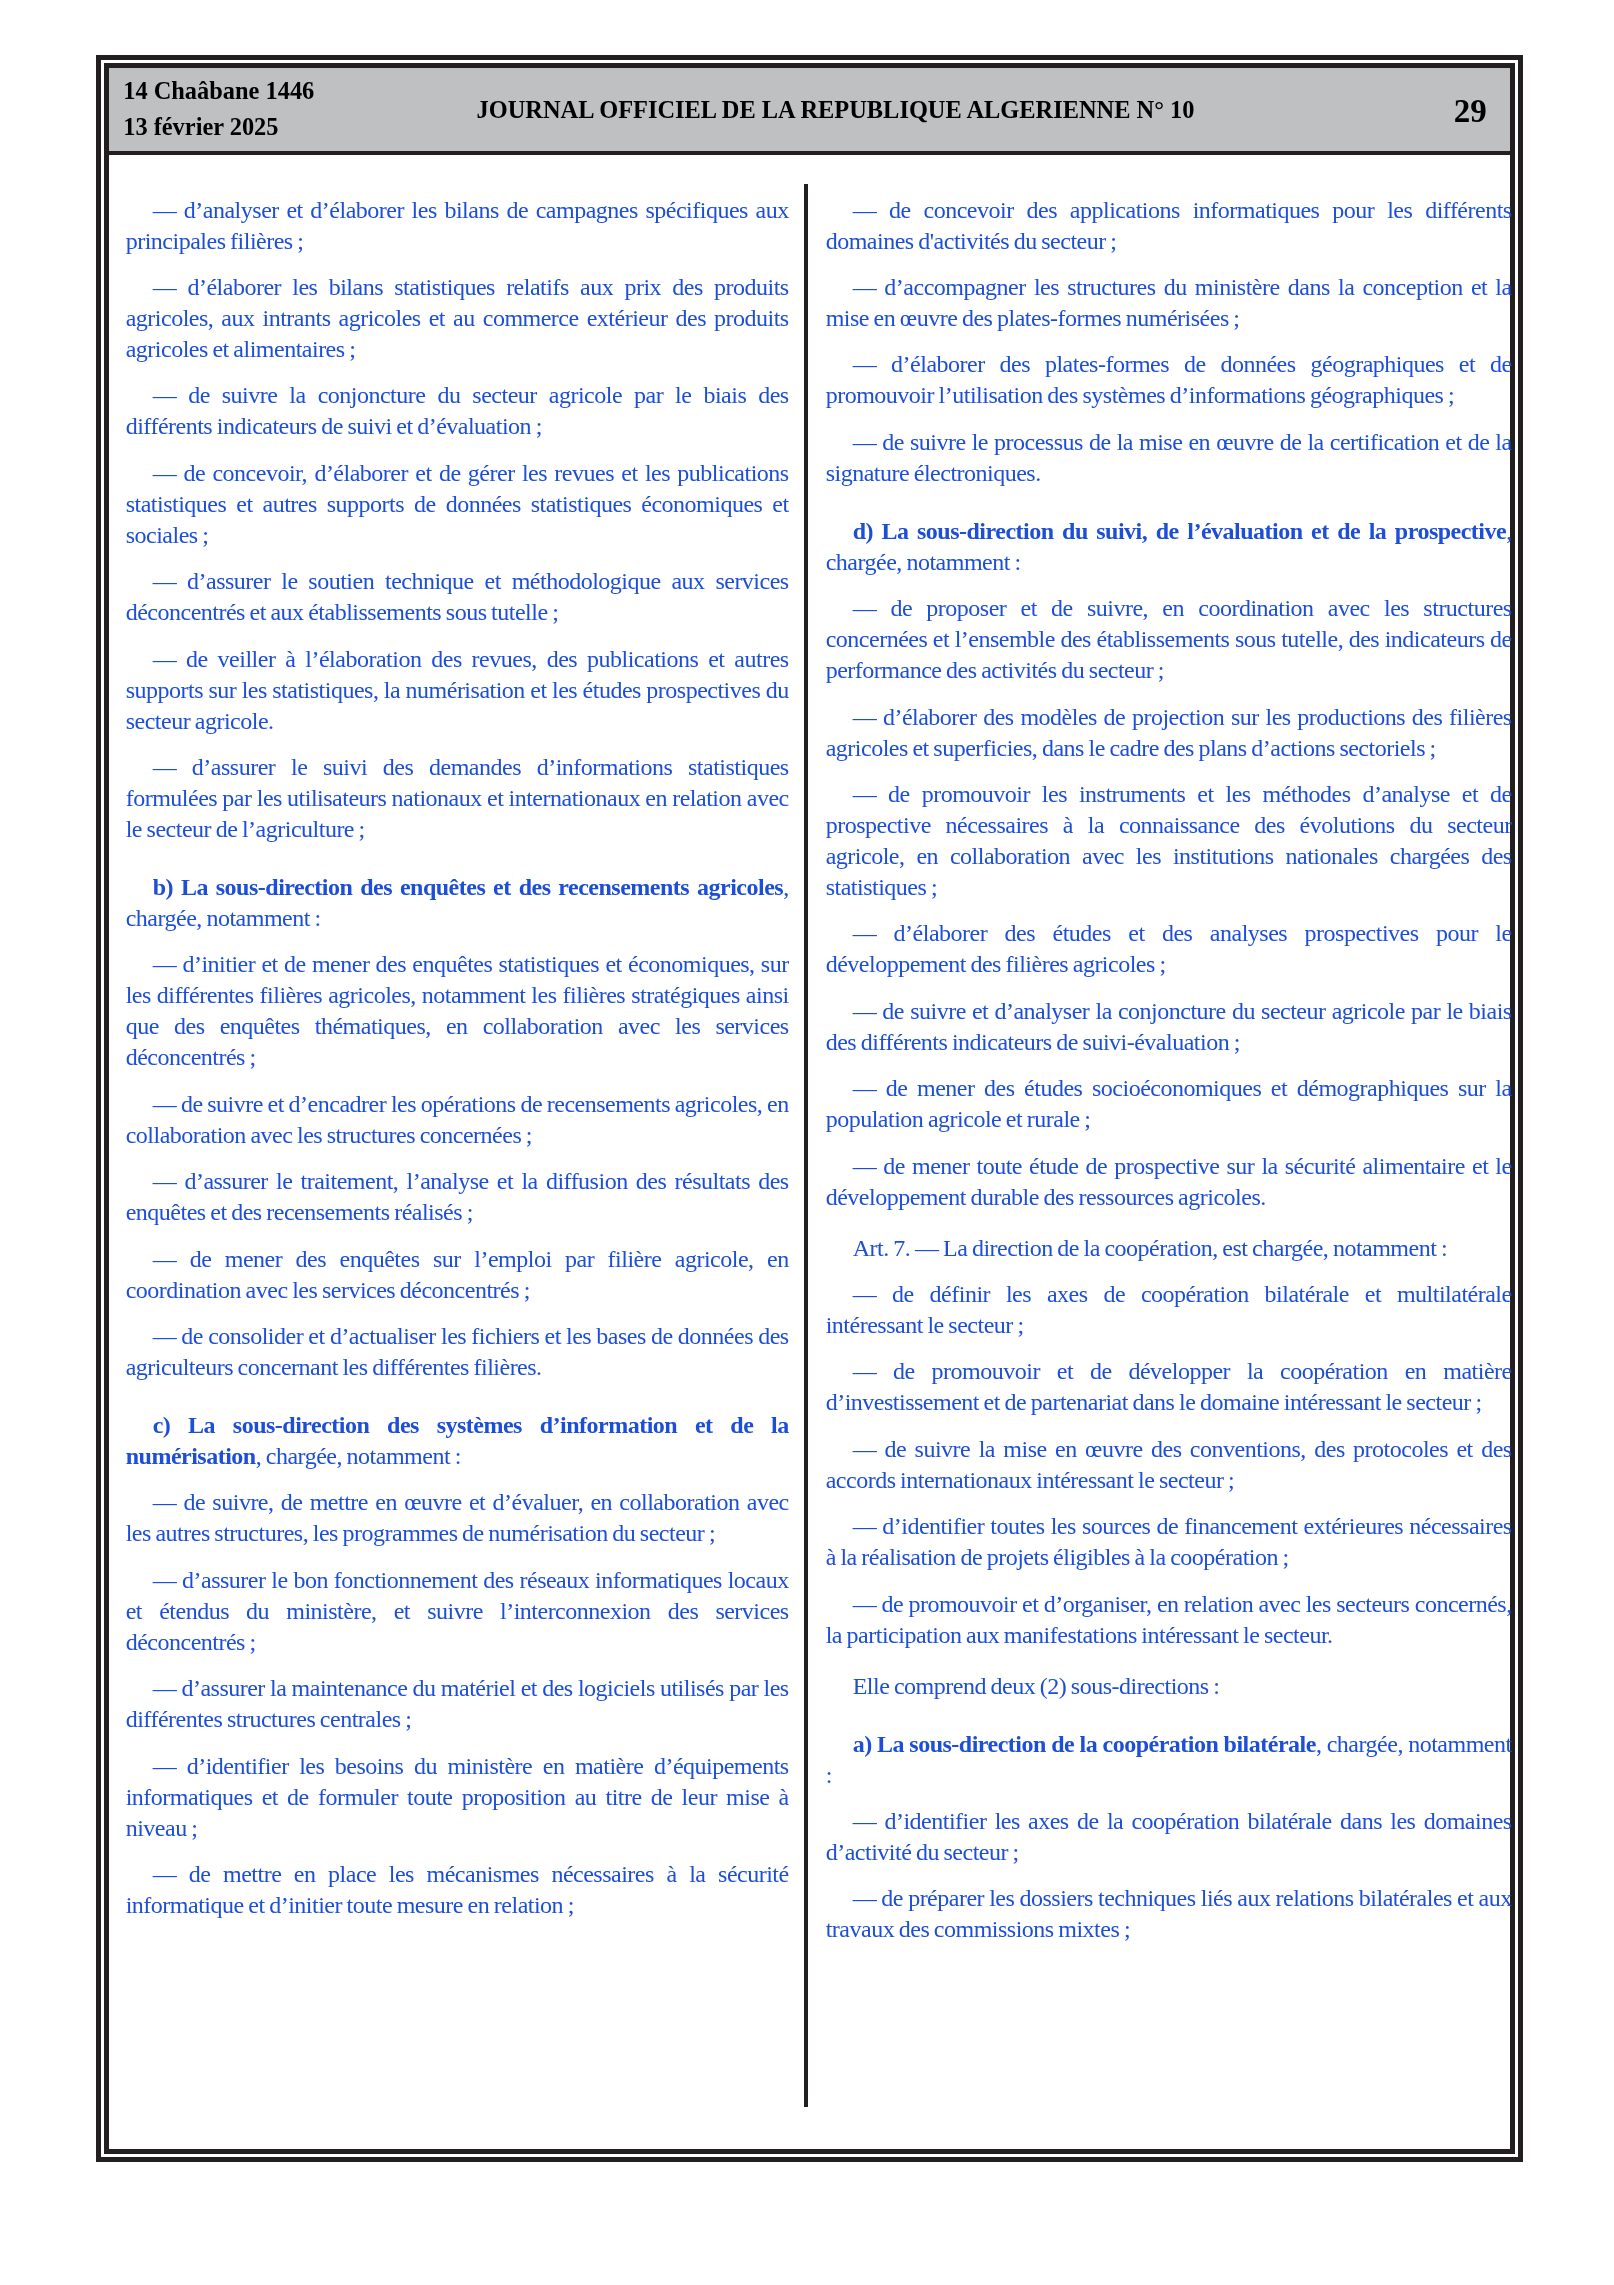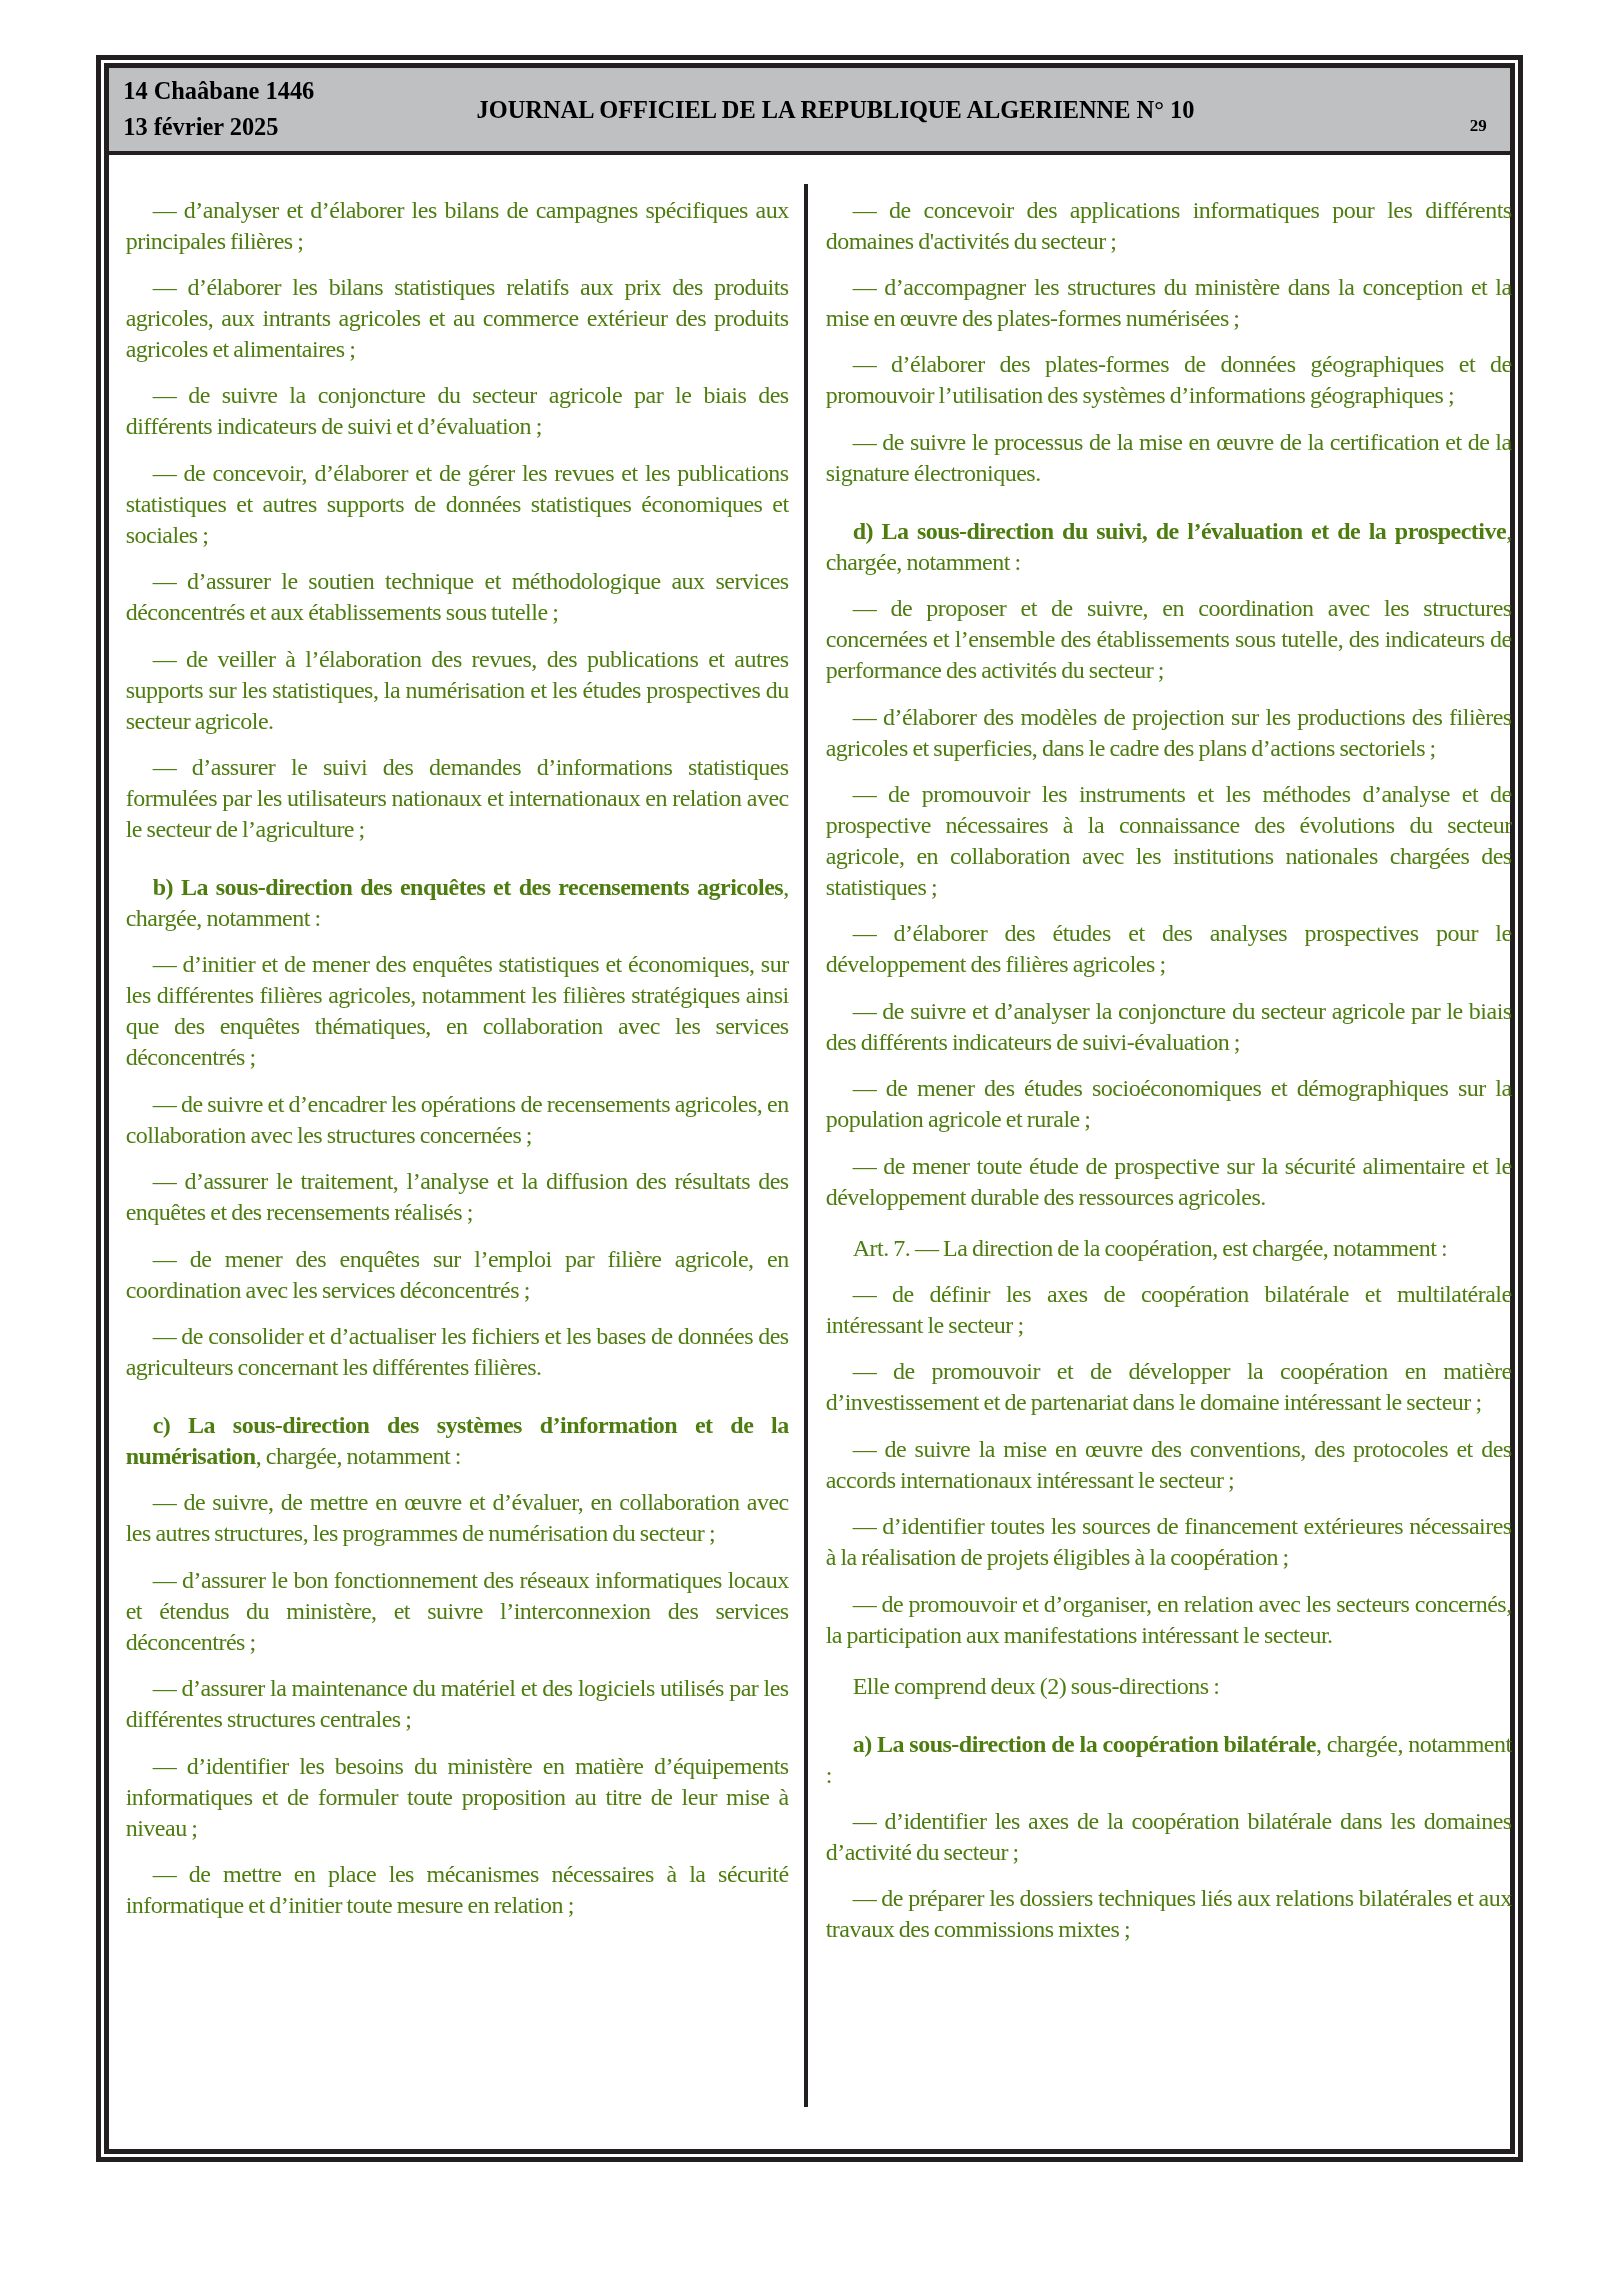--- a/index.html
+++ b/index.html
@@ -12,25 +12,25 @@
     position: absolute; left: 2.7px; top: 2.7px; right: 2.7px; bottom: 2.7px;
     border: 5.4px solid #231f20; background: #ffffff;
   }
   .header {
     position: absolute; left: 0; top: 0; right: 0; height: 83px;
     background: #bfc0c2; border-bottom: 4.5px solid #231f20;
     font-family: "Liberation Serif", "DejaVu Serif", serif; font-weight: bold; color: #000000;
   }
   .hdr-dates { position: absolute; left: 14.5px; top: 5.4px; font-size: 24.4px; line-height: 36px; }
   .hdr-title { position: absolute; left: 0; right: 0; top: 0; height: 83px; line-height: 83px; text-align: center; font-size: 24.4px; padding-left: 52px; }
-  .hdr-page { position: absolute; right: 23.5px; top: 16px; height: 103px; line-height: 83px; font-size: 17px; }
+  .hdr-page { position: absolute; right: 23.5px; top: 2px; height: 103px; line-height: 83px; font-size: 33px; }
 
   .divider { position: absolute; left: 695px; top: 116px; width: 4.5px; height: 1923px; background: #231f20; }
 
-  .col { position: absolute; top: 127px; font-family: "Liberation Serif", "DejaVu Serif", serif; font-size: 24px; line-height: 31px; color: #4d7c0f; text-align: justify; letter-spacing: -0.5px; word-spacing: -0.9px; }
+  .col { position: absolute; top: 127px; font-family: "Liberation Serif", "DejaVu Serif", serif; font-size: 24px; line-height: 31px; color: #1d4ed8; text-align: justify; letter-spacing: -0.5px; word-spacing: -0.9px; }
   .col-left { left: 17px; width: 663px; }
   .col-right { left: 717px; width: 686px; }
   .col p { margin: 0 0 15.4px 0; text-indent: 27px; hyphens: none; }
   .col p.heading { margin-top: 27px; }
   .col p.art { margin-top: 20px; }
   .col b { font-weight: bold; }
 </style>
 </head>
 <body>
 

